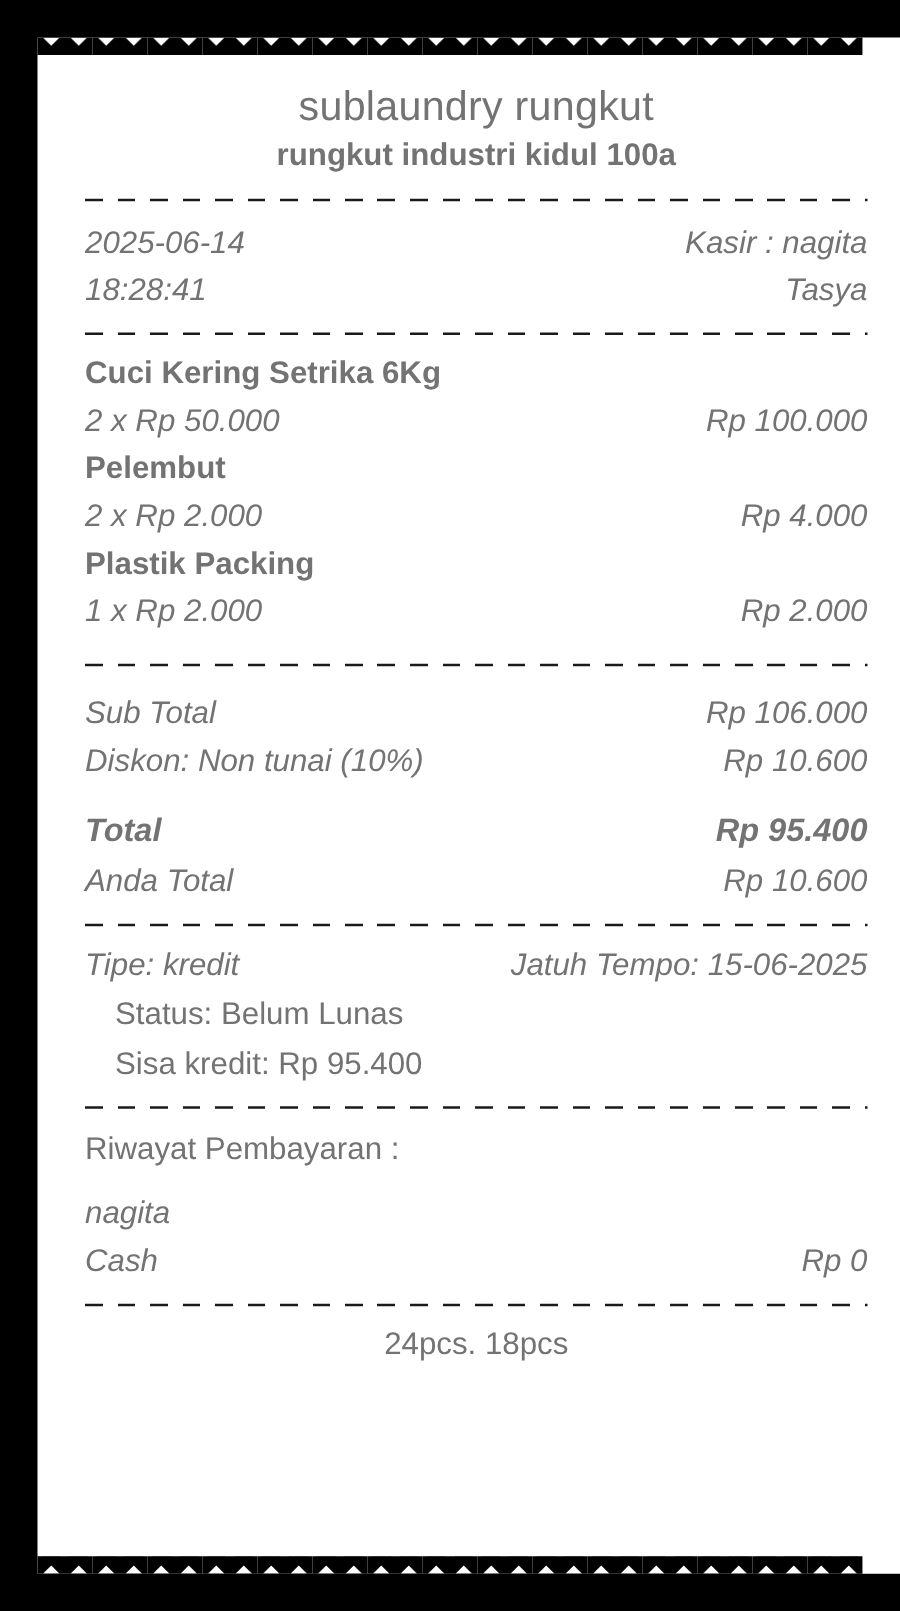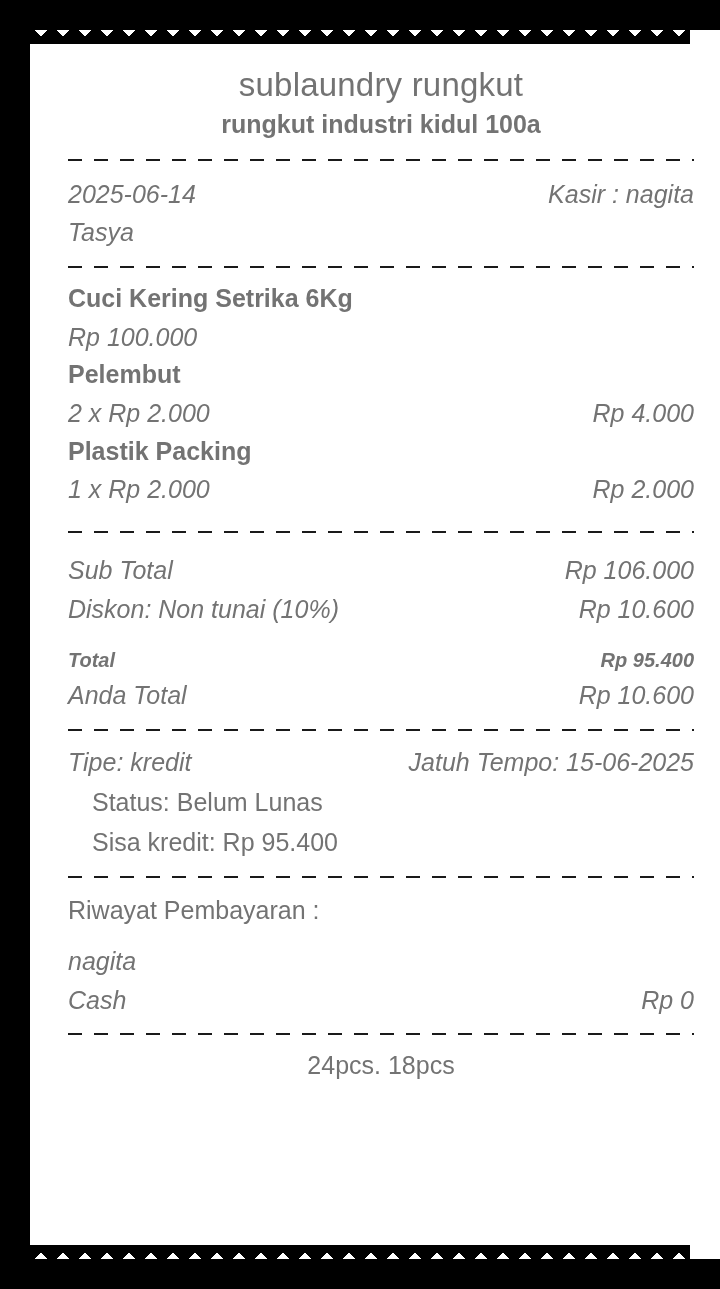--- a/index.html
+++ b/index.html
@@ -83,21 +83,21 @@
   .row .right { text-align: right; }
 
   .meta .right { }
   .bold { font-weight: bold; }
   .item-name {
     font-size: 25px;
     font-weight: bold;
     line-height: 1.5;
   }
   .total-row {
-    font-size: 20px;
+    font-size: 26px;
     font-weight: bold;
     line-height: 1.6;
     margin-top: 6px;
   }
   .section-gap { height: 10px; }
   .label-line {
     font-size: 25px;
     line-height: 1.6;
     margin-left: 24px;
   }
@@ -121,29 +121,31 @@
     <div class="store-name">sublaundry rungkut</div>
     <div class="store-addr">rungkut industri kidul 100a</div>
 
     <div class="divider"></div>
 
     <div class="row meta">
       <div class="left">2025-06-14</div>
       <div class="right">Kasir : nagita</div>
     </div>
     <div class="row meta">
+      <div class="left">18:28:41</div>
       <div class="right">Tasya</div>
     </div>
 
     <div class="divider tight"></div>
 
     <div>
       <div>
         <div class="item-name">Cuci Kering Setrika 6Kg</div>
         <div class="row">
+          <div class="left">2 x Rp 50.000</div>
           <div class="right">Rp 100.000</div>
         </div>
       </div>
       <div>
         <div class="item-name">Pelembut</div>
         <div class="row">
           <div class="left">2 x Rp 2.000</div>
           <div class="right">Rp 4.000</div>
         </div>
       </div>

